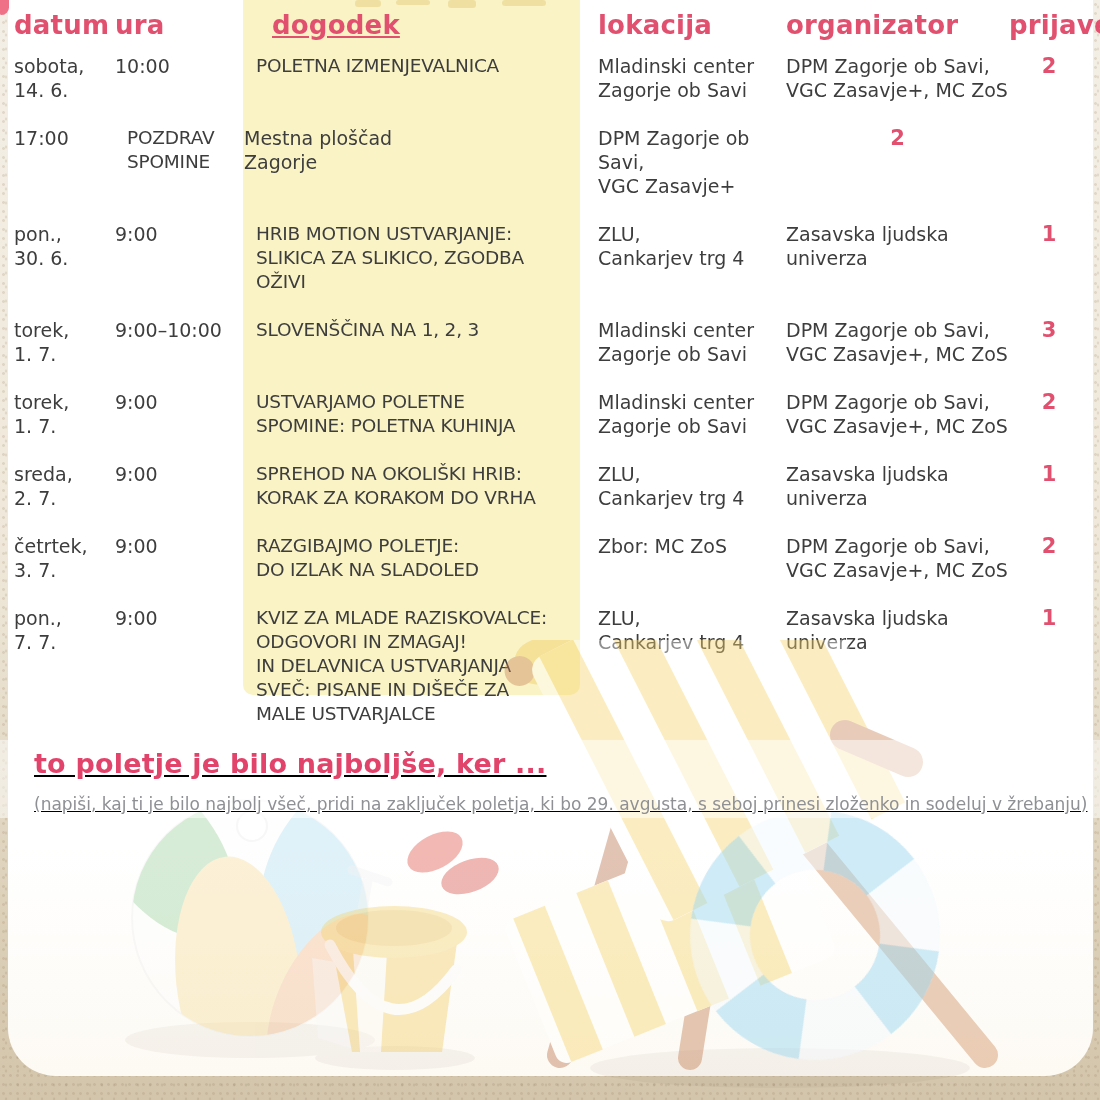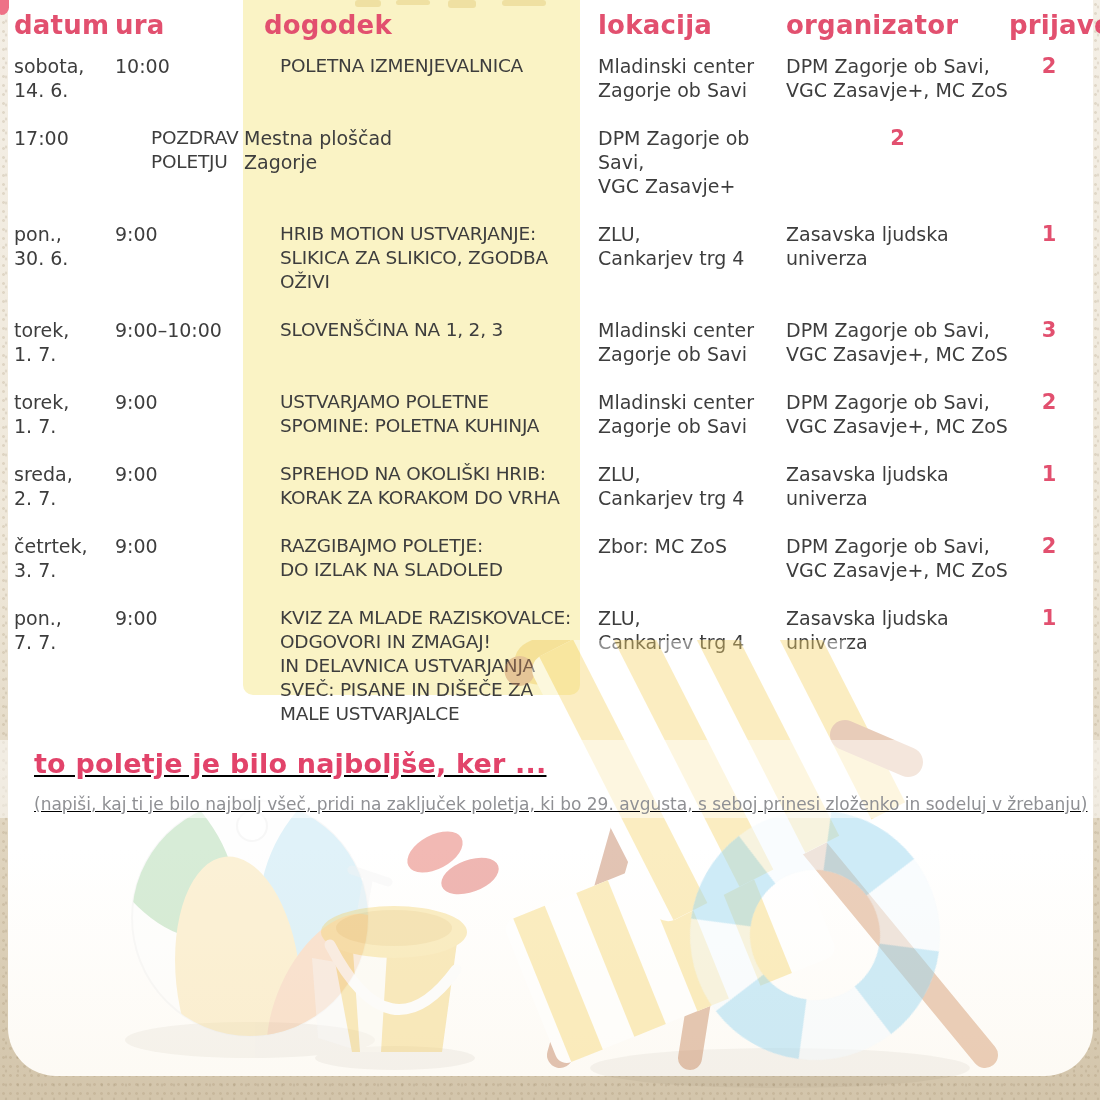--- a/index.html
+++ b/index.html
@@ -33,29 +33,29 @@
   .row{
     display:grid;
     grid-template-columns:101px 129px 354px 188px 223px 80px;
     margin-bottom:24px;
   }
   .row.header{margin-bottom:14px;}
   .cell{
     white-space:pre-line;
     font-size:19px;line-height:24px;color:#3d3d3d;
   }
-  .cell-dogodek{padding-left:20px;font-size:18.5px;letter-spacing:-0.2px;margin-left:16px;}
+  .cell-dogodek{padding-left:12px;font-size:18.5px;letter-spacing:-0.2px;}
   .cell-prijave{
     text-align:center;font-weight:bold;font-size:21px;color:#e2506f;
   }
   .hcell{
     font-weight:800;font-size:26px;line-height:30px;color:#e2506f;
     white-space:nowrap;letter-spacing:0.2px;
   }
-  .hcell.h-dogodek{padding-left:20px;}
+  .hcell.h-dogodek{padding-left:28px;text-decoration:underline;}
   .hcell.h-prijave{text-align:left;}
   .decor{position:absolute;left:0;top:640px;width:1100px;height:460px;z-index:4;pointer-events:none;}
   .footer{position:absolute;left:34px;top:748px;z-index:5;text-decoration:underline;}
   .footer-title{
     font-weight:800;font-size:27px;line-height:32px;color:#e2436a;
     letter-spacing:0.2px;
   }
   .footer-sub{
     margin-top:12px;font-size:17px;line-height:24px;color:#8f9094;white-space:nowrap;
   }
@@ -90,21 +90,21 @@
           <div class="cell cell-ura">10:00</div>
           <div class="cell cell-dogodek">POLETNA IZMENJEVALNICA</div>
           <div class="cell cell-lokacija">Mladinski center
 Zagorje ob Savi</div>
           <div class="cell cell-organizator">DPM Zagorje ob Savi,
 VGC Zasavje+, MC ZoS</div>
           <div class="cell cell-prijave">2</div>
         </div>
         <div class="row">
           <div class="cell cell-ura">17:00</div>
-          <div class="cell cell-dogodek">POZDRAV POLETJU</div>
+          <div class="cell cell-dogodek">POZDRAV SPOMINE</div>
           <div class="cell cell-lokacija">Mestna ploščad
 Zagorje</div>
           <div class="cell cell-organizator">DPM Zagorje ob Savi,
 VGC Zasavje+</div>
           <div class="cell cell-prijave">2</div>
         </div>
         <div class="row">
           <div class="cell cell-datum">pon.,
 30. 6.</div>
           <div class="cell cell-ura">9:00</div>

